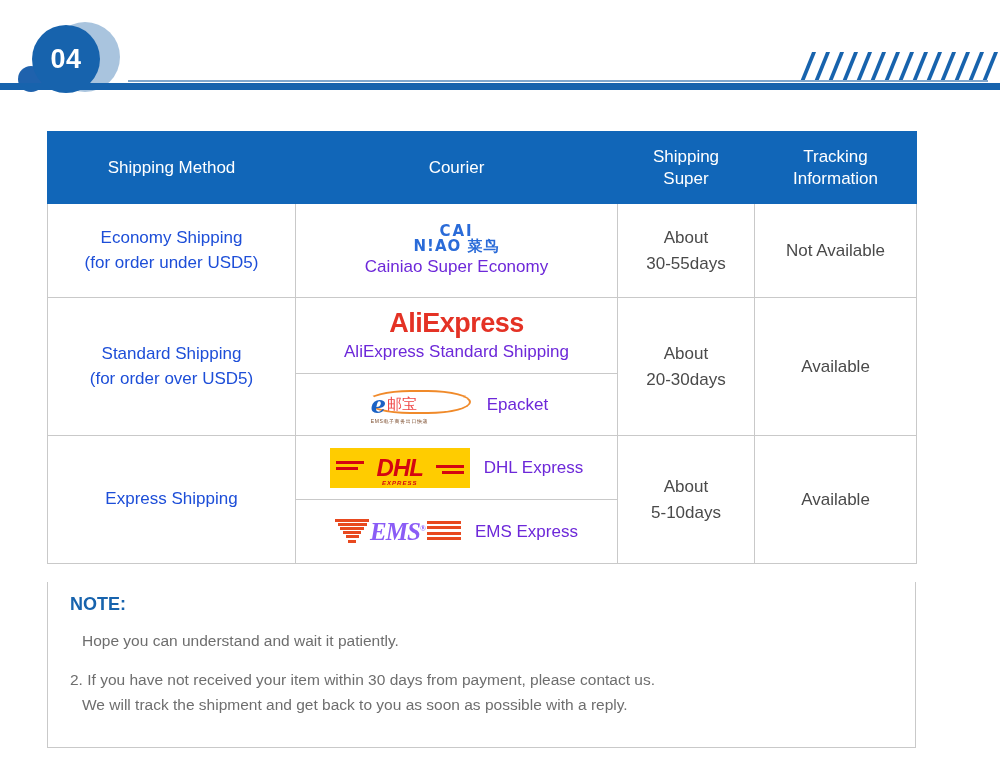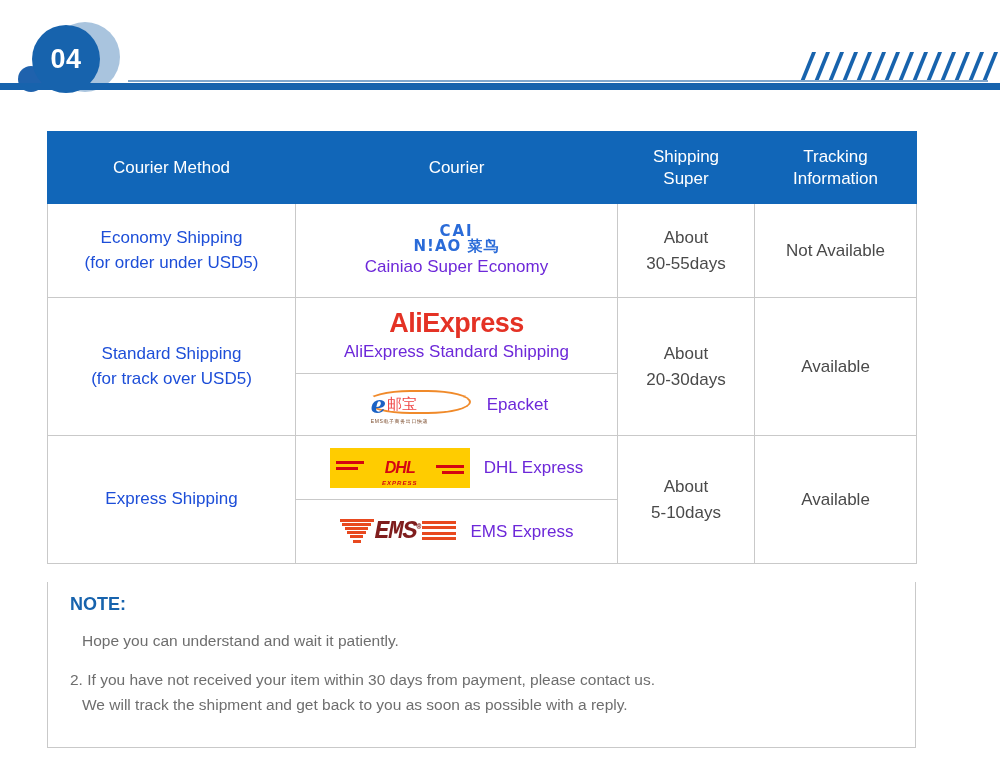--- a/index.html
+++ b/index.html
@@ -128,40 +128,40 @@
     position: absolute; left: 6px; bottom: -2px; font-size: 5px; color: #7a4a2a;
     letter-spacing: 0.6px; z-index: 3;
   }
 
   
   .dhl-logo {
     width: 140px; height: 40px; background: #fc0; position: relative;
     display: flex; align-items: center; justify-content: center;
   }
   .dhl-text {
-    color: #d40511; font-size: 16px; font-weight: bold; font-style: italic;
+    color: #d40511; font-size: 24px; font-weight: bold; font-style: italic;
     letter-spacing: -1px; font-family: "Liberation Sans", sans-serif;
   }
   .dhl-line { position: absolute; height: 3px; background: #d40511; }
   .dhl-l1 { left: 6px; top: 13px; width: 28px; }
   .dhl-l2 { left: 6px; top: 19px; width: 22px; }
   .dhl-r1 { right: 6px; top: 17px; width: 28px; }
   .dhl-r2 { right: 6px; top: 23px; width: 22px; }
   .dhl-sub {
     position: absolute; bottom: 2px; left: 0; right: 0; text-align: center;
     color: #d40511; font-size: 6px; font-weight: bold; font-style: italic; letter-spacing: 1px;
   }
 
   
   .ems-logo { display: flex; align-items: center; height: 34px; }
   .ems-tri { width: 34px; height: 26px; position: relative; margin-right: 1px; }
   .ems-tri i { position: absolute; height: 3px; background: #e8491f; left: 0; }
   .ems-text {
-    color: #7f1d1d; font-size: 25px; font-weight: bold; font-style: italic;
-    letter-spacing: -1px; font-family: Liberation Mono, monospace;
+    color: #8b5cf6; font-size: 25px; font-weight: bold; font-style: italic;
+    letter-spacing: -1px; font-family: Liberation Serif, serif;
   }
   .ems-reg { font-size: 8px; vertical-align: super; }
   .ems-bars { width: 34px; height: 22px; position: relative; margin-left: 2px; }
   .ems-bars i { position: absolute; height: 3px; background: #e8491f; left: 0; width: 34px; }
 
   
   .note-box {
     position: absolute; left: 47px; top: 582px; width: 869px; height: 166px;
     border: 1px solid #c9c9c9; border-top: none; background: #fff;
     padding: 12px 20px 0 22px;
@@ -202,21 +202,21 @@
         <i style="left: 160px;"></i>
         <i style="left: 174px;"></i>
         <i style="left: 188px;"></i>
       </div>
     <div class="rule-thick"></div>
   </div>
 
   <table class="tbl">
     <thead>
       <tr>
-        <th class="c1">Courier Method</th>
+        <th class="c1">Shipping Method</th>
         <th class="c2">Courier</th>
         <th class="c3">
           <div>Shipping</div>
           <div>Super</div>
         </th>
         <th class="c4">
           <div>Tracking</div>
           <div>Information</div>
         </th>
       </tr>
@@ -247,21 +247,21 @@
         </td>
         <td class="c4">
           <div class="cell-time">Not Available</div>
         </td>
       </tr>
 
       <tr class="sub-ali">
         <td class="c1" rowspan="2">
           <div class="cell-text">
             <div>Standard Shipping</div>
-            <div>(for track over USD5)</div>
+            <div>(for order over USD5)</div>
           </div>
         </td>
         <td class="c2 courier-cell">
           <div class="courier-stack">
             <div class="aliexpress">AliExpress</div>
             <div class="courier-label">AliExpress Standard Shipping</div>
           </div>
         </td>
         <td class="c3" rowspan="2">
           <div class="cell-time">

